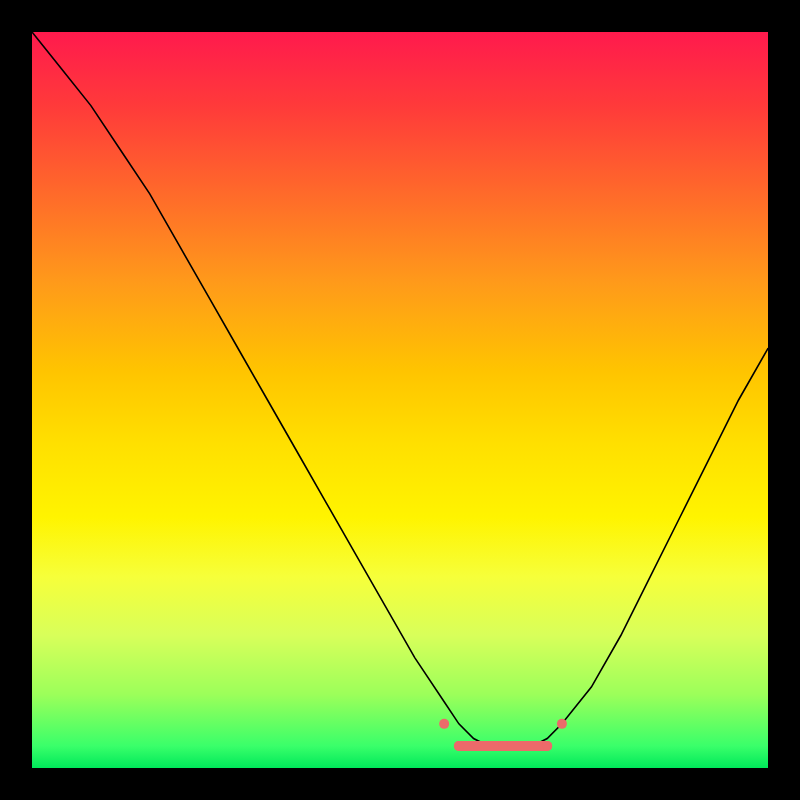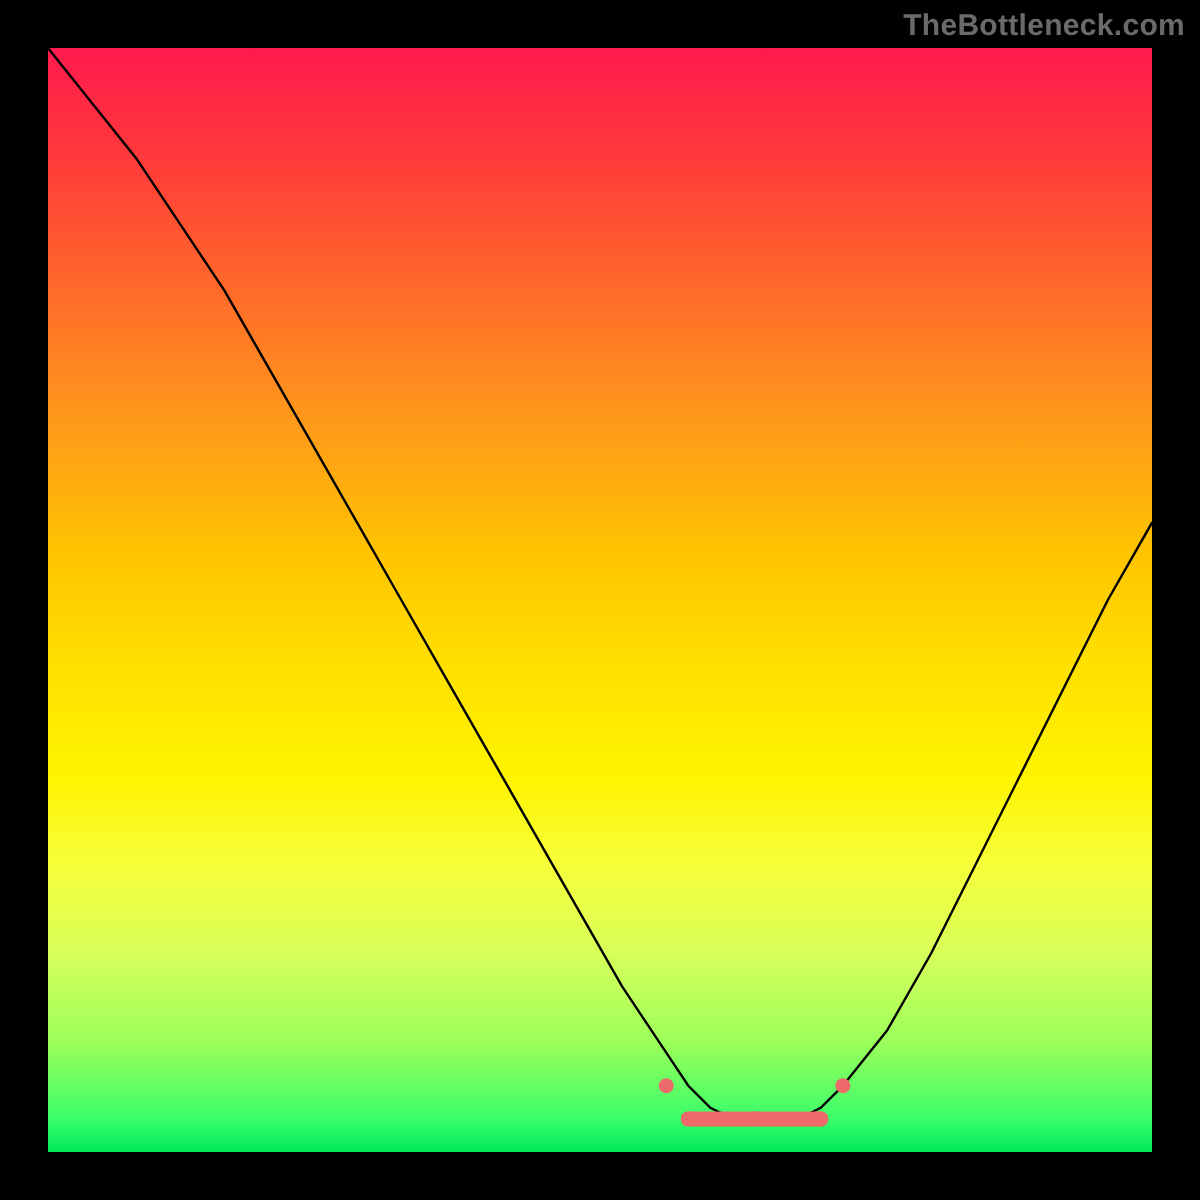--- a/index.html
+++ b/index.html
@@ -84,14 +84,13 @@
         <g class="flat-dots" id="flat-dots">
             <circle cx="412.16" cy="691.84" r="5"></circle>
             <circle cx="426.88" cy="713.92" r="5"></circle>
             <circle cx="471.04" cy="713.92" r="5"></circle>
             <circle cx="515.20" cy="713.92" r="5"></circle>
             <circle cx="529.92" cy="691.84" r="5"></circle>
           </g>
       </g>
     </svg>
   </div>
-  <div class="watermark">TheBottleneck.com</div>
 </div>
 
 </body></html>

